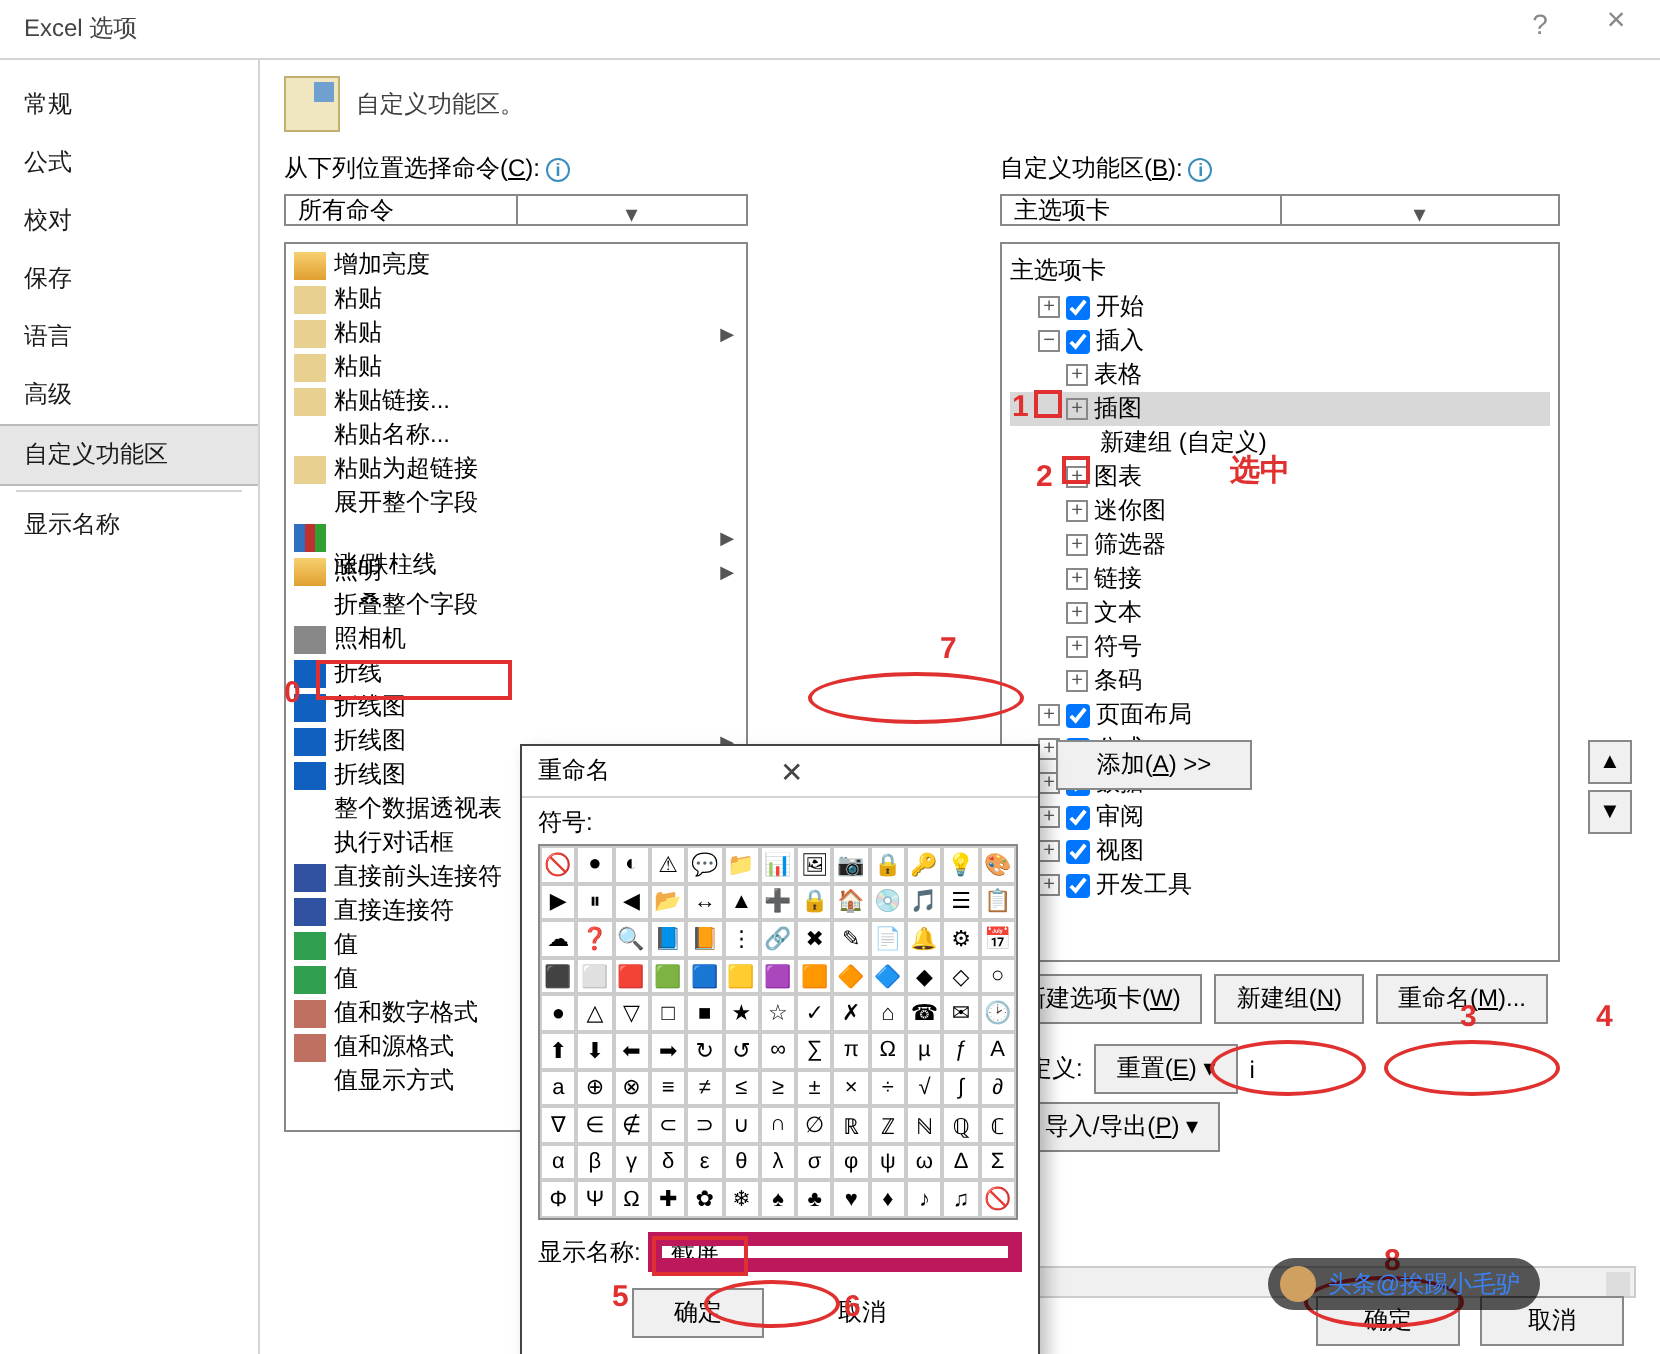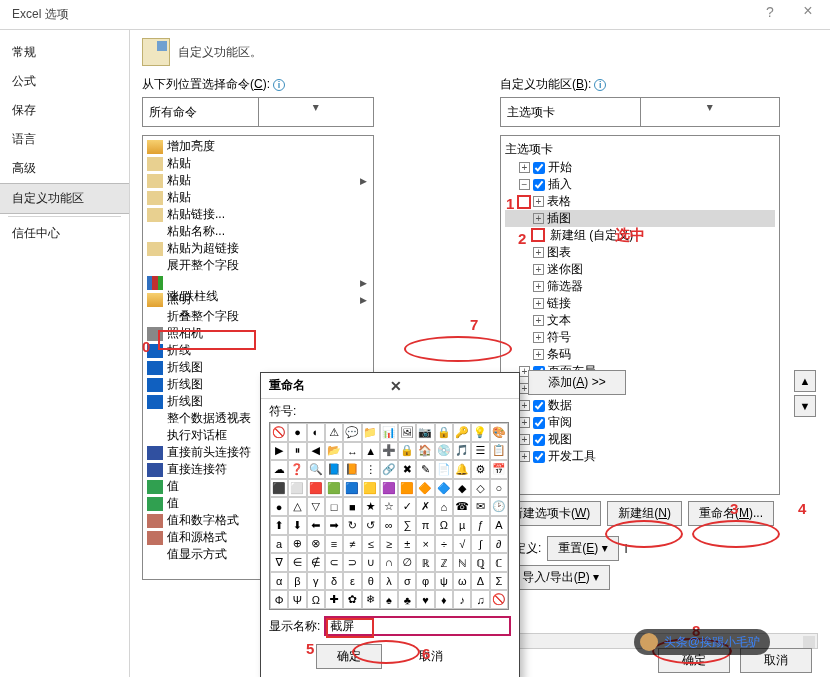--- a/index.html
+++ b/index.html
@@ -23,21 +23,21 @@
 .content-header .hicon { width: 28px; height: 28px; background: #f0e6c0; border: 1px solid #c0b070; display: inline-block; position: relative; }
 .content-header .hicon:before { content:""; position:absolute; top:2px; left:14px; width:10px; height:10px; background:#70a0d0; }
 .content-title { font-size: 12px; color: #404040; }
 
 .two-col { display: flex; gap: 20px; }
 .col { flex: 1; }
 .col-label { margin-bottom: 4px; }
 .col-label .info { color: #3b8dbd; font-weight: bold; border: 1px solid #3b8dbd; border-radius: 50%; width: 12px; height: 12px; display: inline-flex; align-items: center; justify-content: center; font-size: 9px; margin-left: 3px; }
 .underline { text-decoration: underline; }
 
-.combo { display: flex; border: 1px solid #888; height: 30px; align-items: center; background: #fff; }
+.combo { display: flex; border: 1px solid #888; height: 16px; align-items: center; background: #fff; }
 .combo span { flex: 1; padding: 0 6px; }
 .combo .arrow { width: 18px; height: 100%; border-left: 1px solid #888; text-align: center; line-height: 18px; color: #555; }
 
 .listbox { border: 1px solid #888; height: 445px; margin-top: 8px; overflow: hidden; position: relative; background: #fff; }
 .cmd-list { padding: 2px 2px; }
 .cmd-item { display: flex; align-items: center; height: 17px; gap: 4px; padding-left: 2px; white-space: nowrap; }
 .cmd-item .icn { width: 16px; height: 14px; display: inline-block; position: relative; flex-shrink: 0; }
 .cmd-item.sel { background: #fff; }
 
 
@@ -65,28 +65,28 @@
 
 .hscroll { position: absolute; left: 142px; right: 12px; bottom: 28px; height: 16px; background: #f0f0f0; border: 1px solid #ccc; }
 .hscroll:before { content:""; position:absolute; left:2px; top:2px; width:12px; height:12px; background:#ddd; }
 .hscroll:after { content:""; position:absolute; right:2px; top:2px; width:12px; height:12px; background:#ddd; }
 
 
 .footer { position: absolute; right: 18px; bottom: 4px; display: flex; gap: 10px; }
 
 
 .rename-dlg { position: absolute; left: 260px; top: 372px; width: 260px; background: #fff; border: 1px solid #444; box-shadow: 4px 4px 8px rgba(0,0,0,0.25); z-index: 50; }
-.rename-dlg .dlg-title { height: 26px; display: flex; align-items: center; padding: 0 8px; background: #fff; border-bottom: 1px solid #d4d4d4; font-weight: bold; }
+.rename-dlg .dlg-title { height: 26px; display: flex; align-items: center; padding: 0 8px; background: #fff; border-bottom: 1px solid #d4d4d4; }
 .rename-dlg .dlg-title span { flex: 1; }
 .rename-dlg .dlg-title .x { color: #444; font-size: 14px; }
 .rename-dlg .dlg-body { padding: 4px 8px; }
 .symbol-grid { border: 1px solid #888; width: 240px; height: 188px; display: grid; grid-template-columns: repeat(13, 1fr); grid-template-rows: repeat(10, 1fr); gap: 0; margin-top: 2px; overflow: hidden; }
 .symbol-grid .cell { border: 0.5px solid #ccc; font-size: 11px; display: flex; align-items: center; justify-content: center; background: #fff; }
 .name-row { display: flex; align-items: center; gap: 4px; margin-top: 6px; }
-.name-row input { flex: 1; height: 20px; border: 2px solid #be185d; padding: 0 4px; font-size: 12px; }
+.name-row input { flex: 1; height: 20px; border: 7px solid #be185d; padding: 0 4px; font-size: 12px; }
 .dlg-btns { display: flex; justify-content: center; gap: 16px; margin-top: 8px; margin-bottom: 6px; }
 
 
 .ann { position: absolute; color: #e03030; font-size: 15px; font-weight: bold; z-index: 100; pointer-events: none; }
 .redbox { position: absolute; border: 2px solid #e03030; z-index: 99; pointer-events: none; }
 .redoval { position: absolute; border: 2px solid #e03030; border-radius: 50%; z-index: 99; pointer-events: none; }
 
 
 .watermark { position: absolute; right: 60px; bottom: 22px; background: rgba(0,0,0,0.65); color: #3b82f6; font-size: 12px; padding: 4px 10px 4px 6px; border-radius: 14px; display: flex; align-items: center; gap: 6px; z-index: 200; }
 .watermark .av { width: 18px; height: 18px; background: #d0a060; border-radius: 50%; }
@@ -101,26 +101,27 @@
   <span class="title">Excel 选项</span>
   <span class="help">?</span>
   <span class="close">×</span>
 </div>
 
 <div class="main">
 
   <div class="sidebar">
     <div class="sidebar-item">常规</div>
     <div class="sidebar-item">公式</div>
+    <div class="sidebar-item">校对</div>
     <div class="sidebar-item">保存</div>
     <div class="sidebar-item">语言</div>
     <div class="sidebar-item">高级</div>
     <div class="sidebar-item selected">自定义功能区</div>
     <hr>
-    <div class="sidebar-item">信任中心</div>
+    <div class="sidebar-item">显示名称</div>
   </div>
 
   <div class="content">
     <div class="content-header">
       <span class="hicon"></span>
       <span class="content-title">自定义功能区。</span>
     </div>
 
     <div class="two-col">
 

